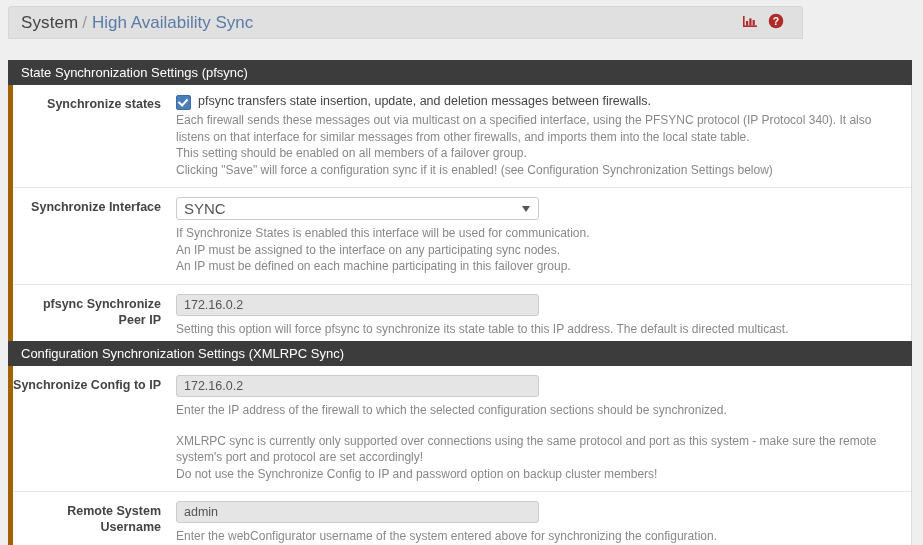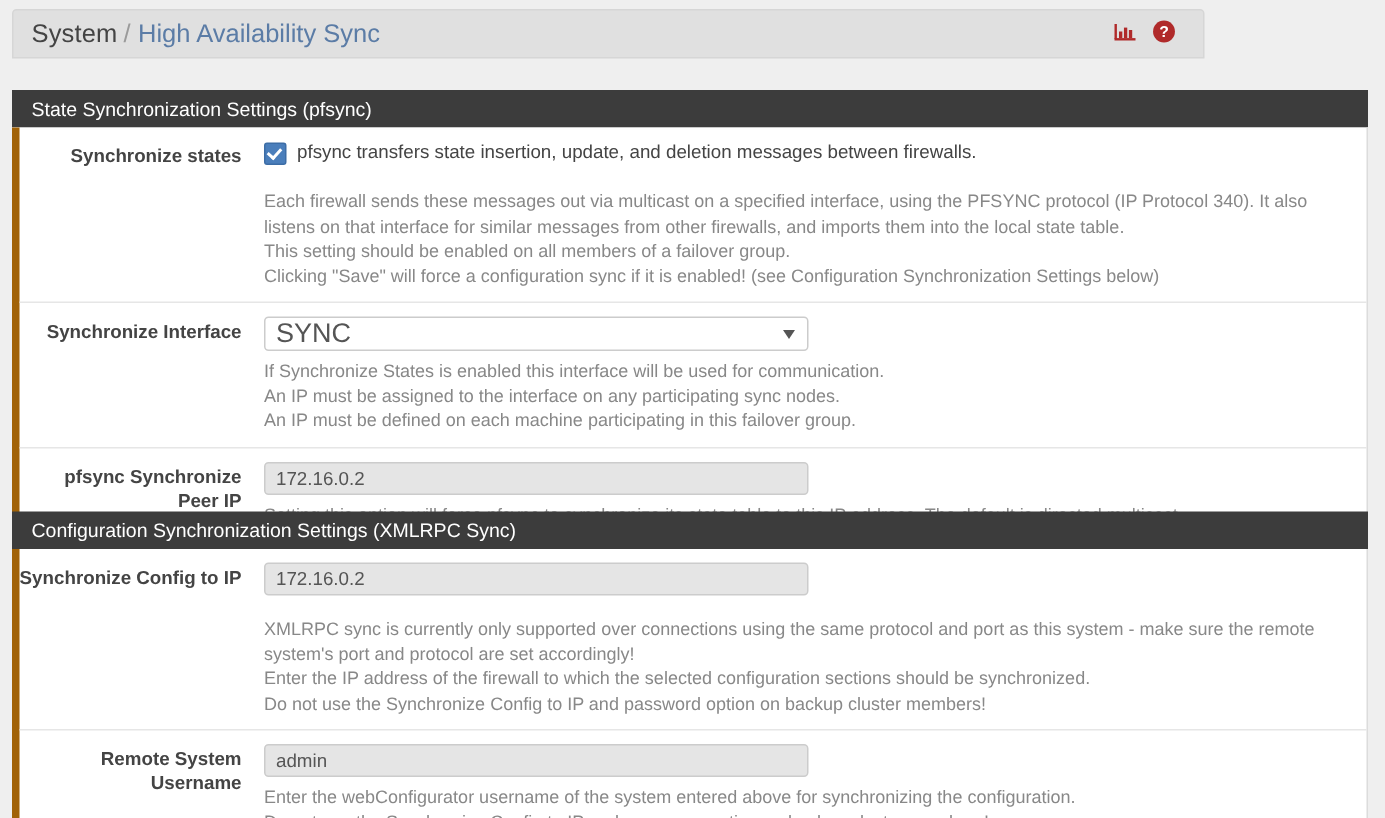--- a/index.html
+++ b/index.html
@@ -113,21 +113,21 @@
     font-size: 12px;
     line-height: 16.5px;
   }
   .help.spaced { margin-top: 14px; }
 
   
   .chkline {
     display: flex;
     align-items: flex-start;
     gap: 7px;
-    margin-bottom: 16px;
+    margin-bottom: 2px;
   }
   .chkbox {
     width: 13px;
     height: 13px;
     border-radius: 2px;
     background: #4a7ebb;
     border: 1px solid #3c6da6;
     position: relative;
     margin-top: 1px;
     flex: 0 0 auto;
@@ -170,21 +170,21 @@
     width: 363px;
     margin-bottom: 5px;
   }
   .sel {
     width: 363px;
     height: 23px;
     box-sizing: border-box;
     border: 1px solid #ccc;
     border-radius: 3px;
     background: #fff;
-    font-size: 18px;
+    font-size: 15px;
     color: #555;
     line-height: 21px;
     padding-left: 7px;
   }
   .caret {
     position: absolute;
     right: 9px;
     top: 9px;
     width: 0;
     height: 0;
@@ -261,22 +261,22 @@
 </div>
 
 <div class="panel" style="top:341px;">
   <div class="sec-head">Configuration Synchronization Settings (XMLRPC Sync)</div>
   <div class="panel-body">
 
     <div class="frow first">
       <div class="flabel">Synchronize Config to IP</div>
       <div class="fctl">
         <input class="txt" type="text" value="172.16.0.2" style="">
+        <div class="help">Enter the IP address of the firewall to which the selected configuration sections should be synchronized.</div>
         <div class="help spaced">XMLRPC sync is currently only supported over connections using the same protocol and port as this system - make sure the remote system's port and protocol are set accordingly!</div>
-        <div class="help">Enter the IP address of the firewall to which the selected configuration sections should be synchronized.</div>
         <div class="help">Do not use the Synchronize Config to IP and password option on backup cluster members!</div>
       </div>
     </div>
 
     <div class="frow">
       <div class="flabel">Remote System Username</div>
       <div class="fctl">
         <input class="txt" type="text" value="admin" style="">
         <div class="help">Enter the webConfigurator username of the system entered above for synchronizing the configuration.</div>
         <div class="help">Do not use the Synchronize Config to IP and username option on backup cluster members!</div>

